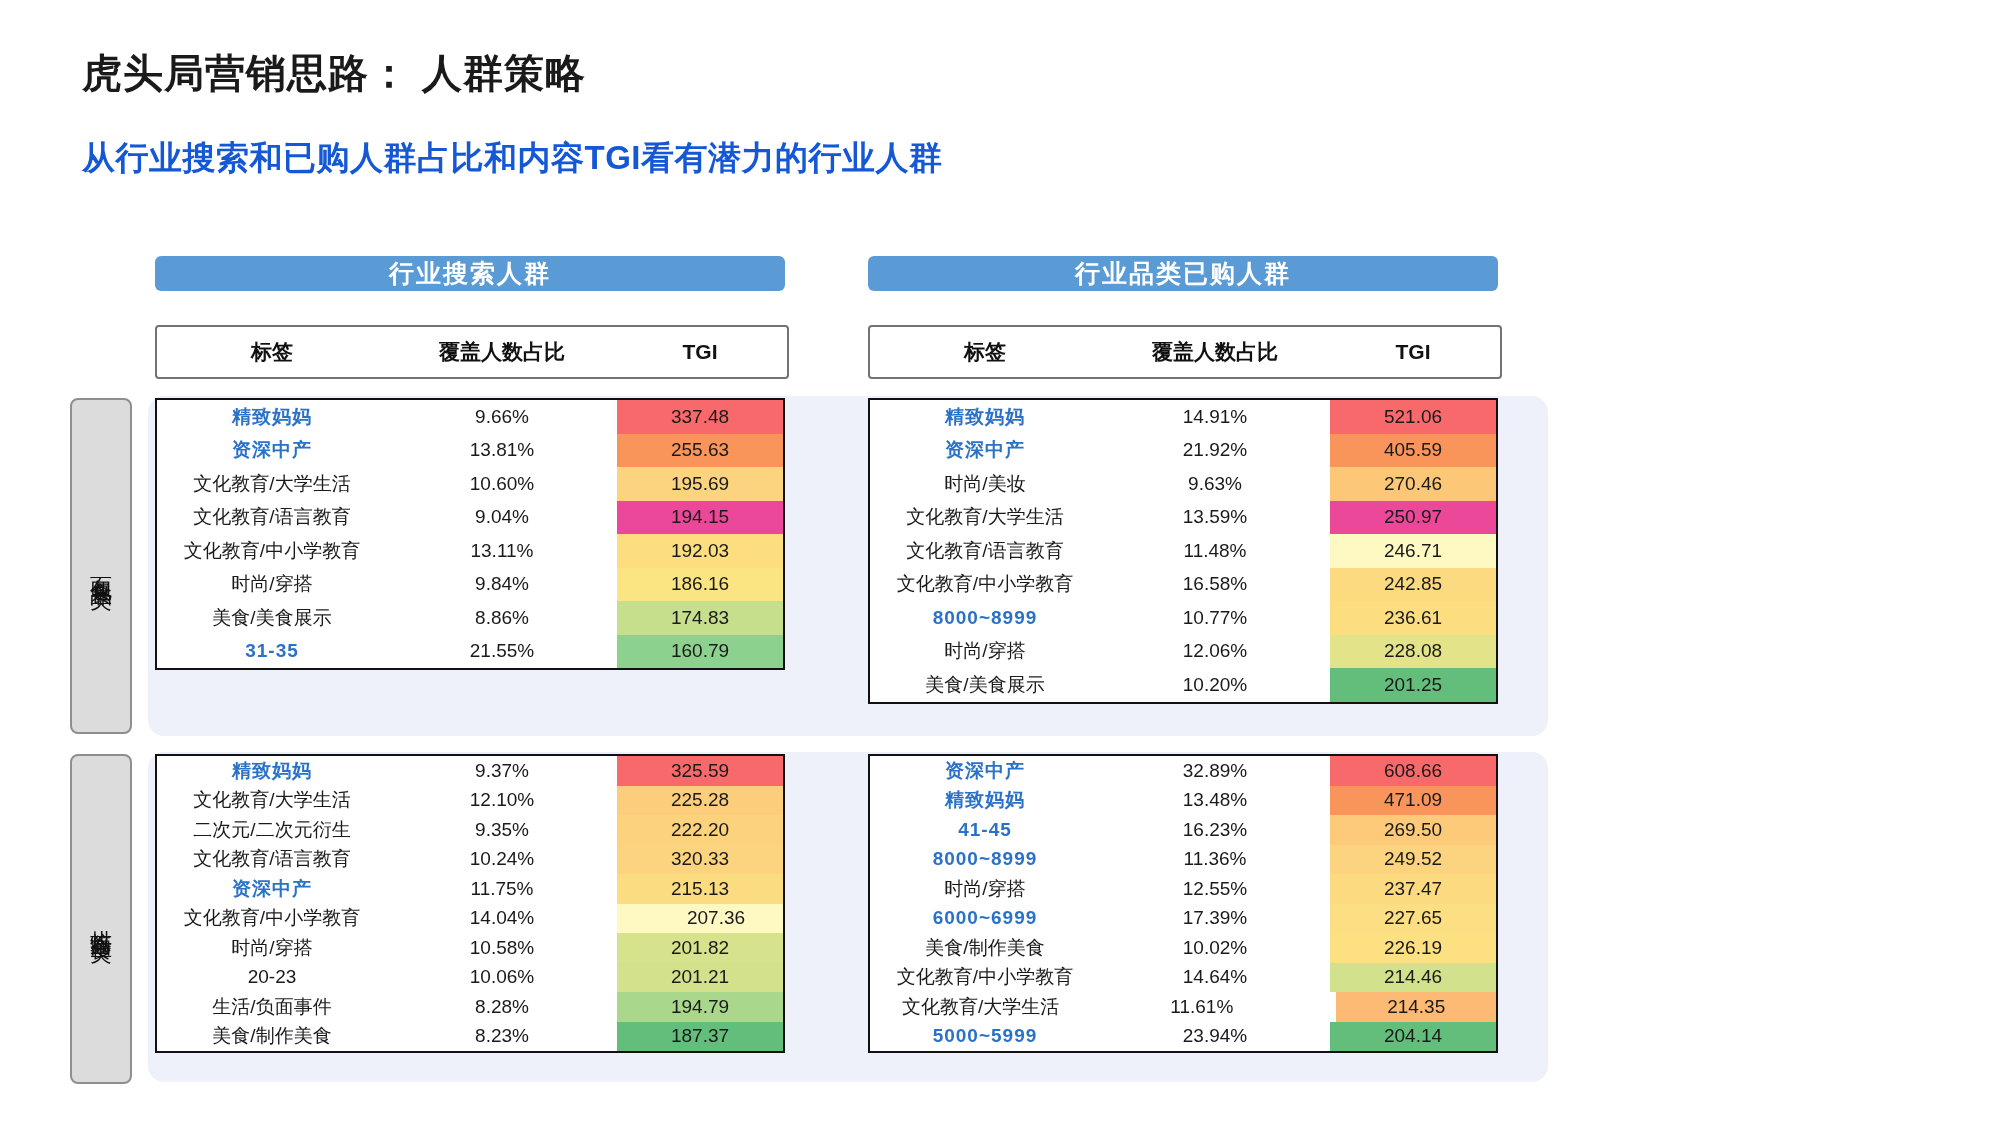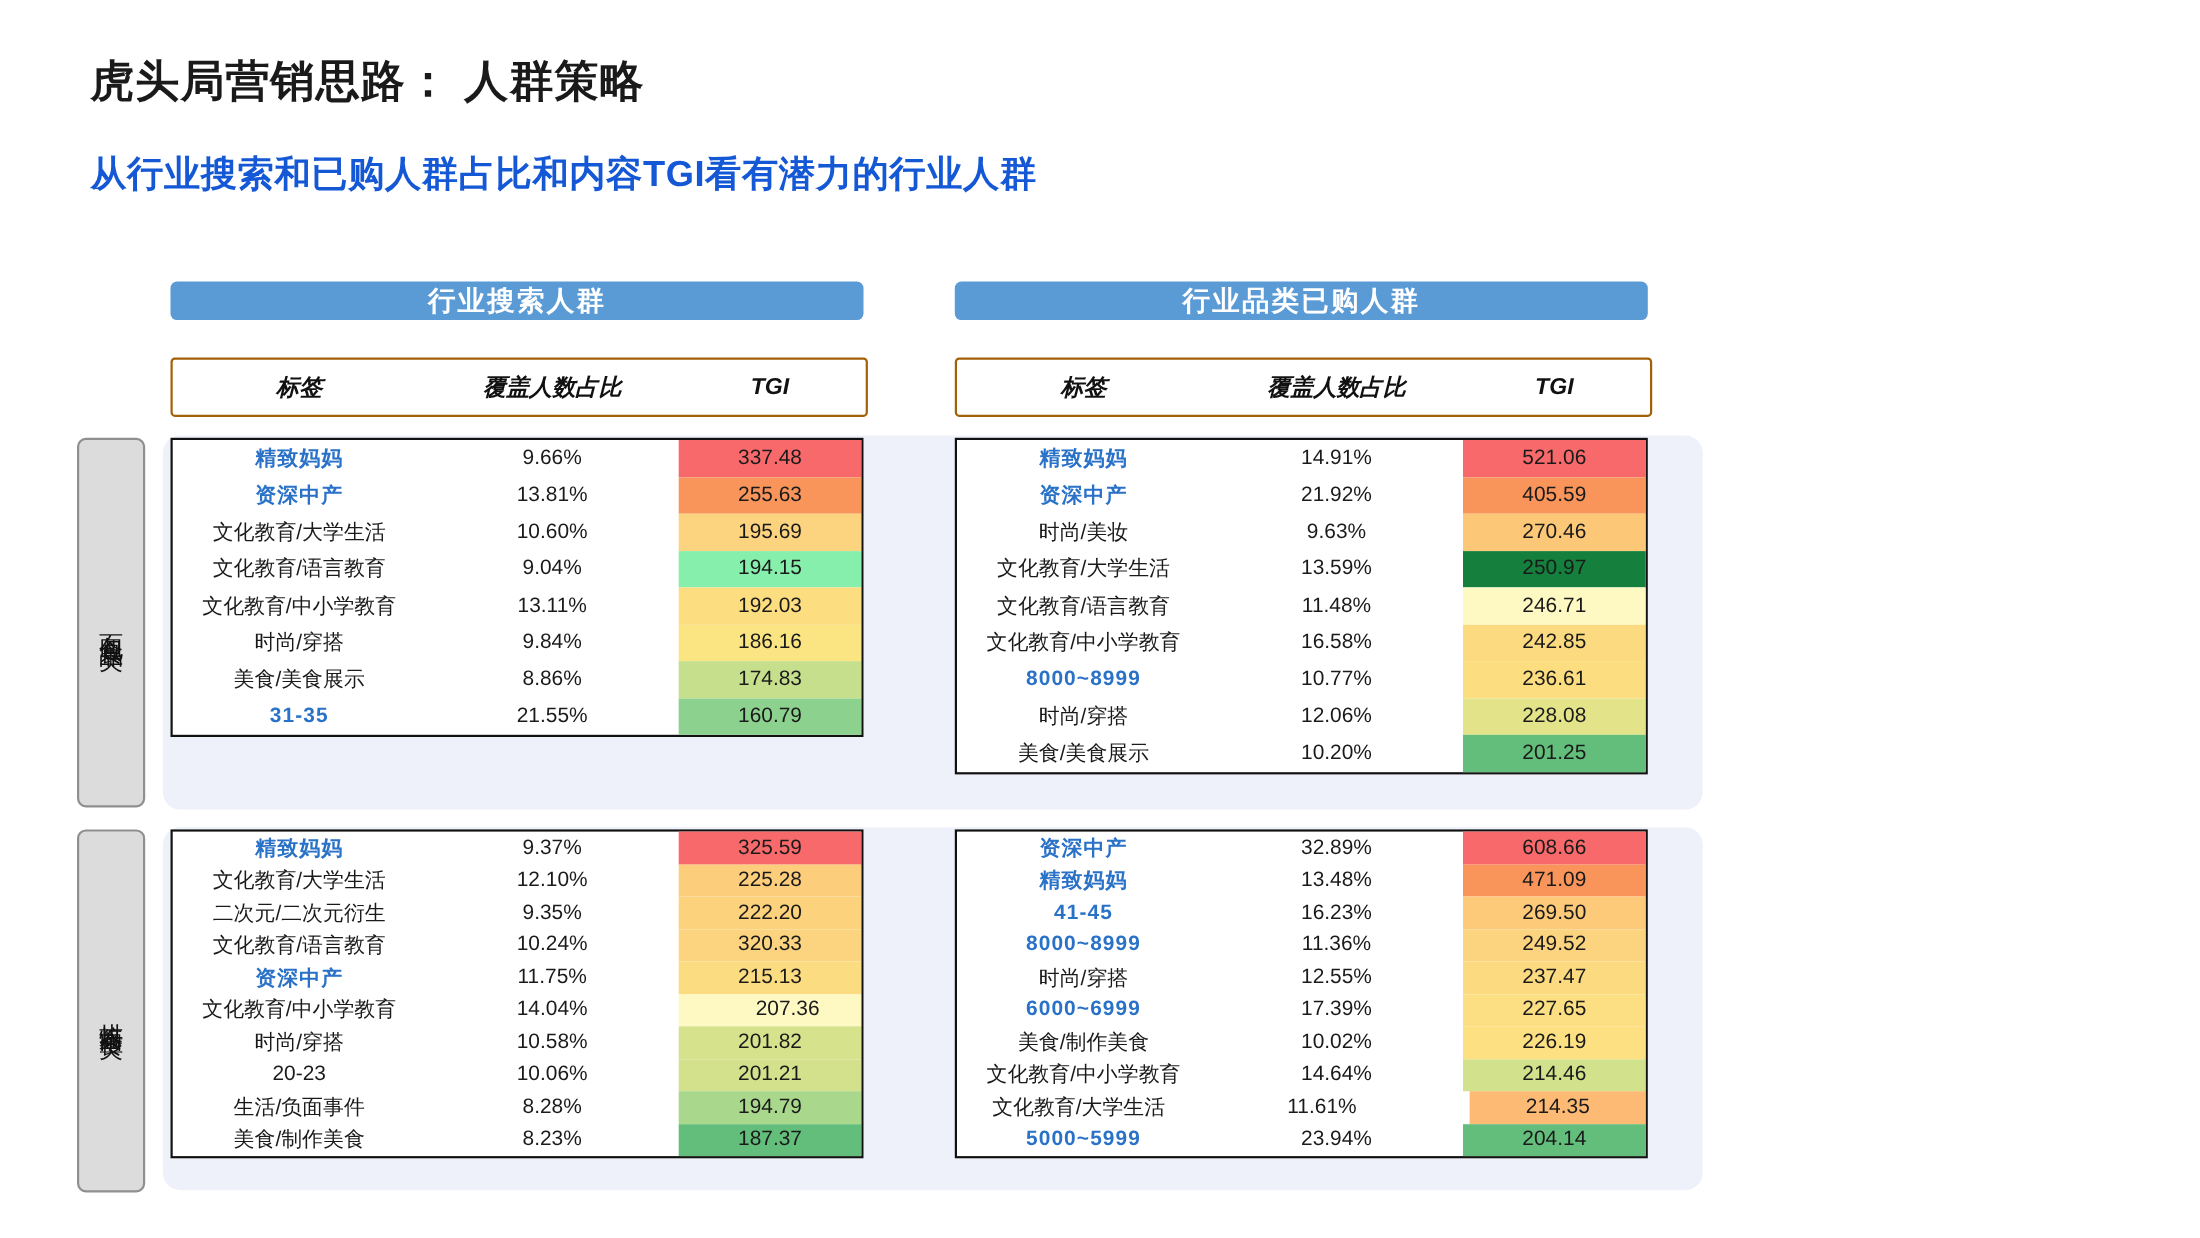--- a/index.html
+++ b/index.html
@@ -68,26 +68,25 @@
     justify-content: center;
     letter-spacing: 2px;
   }
   #col-header-left  { left: 155px; top: 256px; width: 630px; }
   #col-header-right { left: 868px; top: 256px; width: 630px; }
 
   
   .sub-header {
     position: absolute;
     height: 50px;
-    border: 2px solid #a16207;
+    border: 2px solid #737373;
     border-radius: 4px;
     background: #fff;
     display: flex;
     align-items: center;
-    font-style: italic;
   }
   #sub-header-left  { left: 155px; top: 325px; width: 630px; }
   #sub-header-right { left: 868px; top: 325px; width: 630px; }
 
   .sub-header .cell {
     font-size: 21px;
     font-weight: bold;
     text-align: center;
     color: #111;
   }
@@ -195,21 +194,21 @@
         <div class="tgi" style="background: rgb(249, 149, 91);">255.63</div>
       </div>
       <div class="data-row" style="height: 33.5px;">
         <div class="tag">文化教育/大学生活</div>
         <div class="ratio">10.60%</div>
         <div class="tgi" style="background: rgb(252, 212, 127);">195.69</div>
       </div>
       <div class="data-row" style="height: 33.5px;">
         <div class="tag">文化教育/语言教育</div>
         <div class="ratio">9.04%</div>
-        <div class="tgi" style="background: #86efac;">194.15</div>
+        <div class="tgi" style="background: #ec4899;">194.15</div>
       </div>
       <div class="data-row" style="height: 33.5px;">
         <div class="tag">文化教育/中小学教育</div>
         <div class="ratio">13.11%</div>
         <div class="tgi" style="background: rgb(252, 221, 128);">192.03</div>
       </div>
       <div class="data-row" style="height: 33.5px;">
         <div class="tag">时尚/穿搭</div>
         <div class="ratio">9.84%</div>
         <div class="tgi" style="background: rgb(251, 229, 131);">186.16</div>
@@ -237,21 +236,21 @@
         <div class="tgi" style="background: rgb(249, 149, 91);">405.59</div>
       </div>
       <div class="data-row" style="height: 33.5px;">
         <div class="tag">时尚/美妆</div>
         <div class="ratio">9.63%</div>
         <div class="tgi" style="background: rgb(252, 200, 120);">270.46</div>
       </div>
       <div class="data-row" style="height: 33.5px;">
         <div class="tag">文化教育/大学生活</div>
         <div class="ratio">13.59%</div>
-        <div class="tgi" style="background: #15803d;">250.97</div>
+        <div class="tgi" style="background: #ec4899;">250.97</div>
       </div>
       <div class="data-row" style="height: 33.5px;">
         <div class="tag">文化教育/语言教育</div>
         <div class="ratio">11.48%</div>
         <div class="tgi" style="background: #fef9c3;">246.71</div>
       </div>
       <div class="data-row" style="height: 33.5px;">
         <div class="tag">文化教育/中小学教育</div>
         <div class="ratio">16.58%</div>
         <div class="tgi" style="background: rgb(252, 218, 128);">242.85</div>

